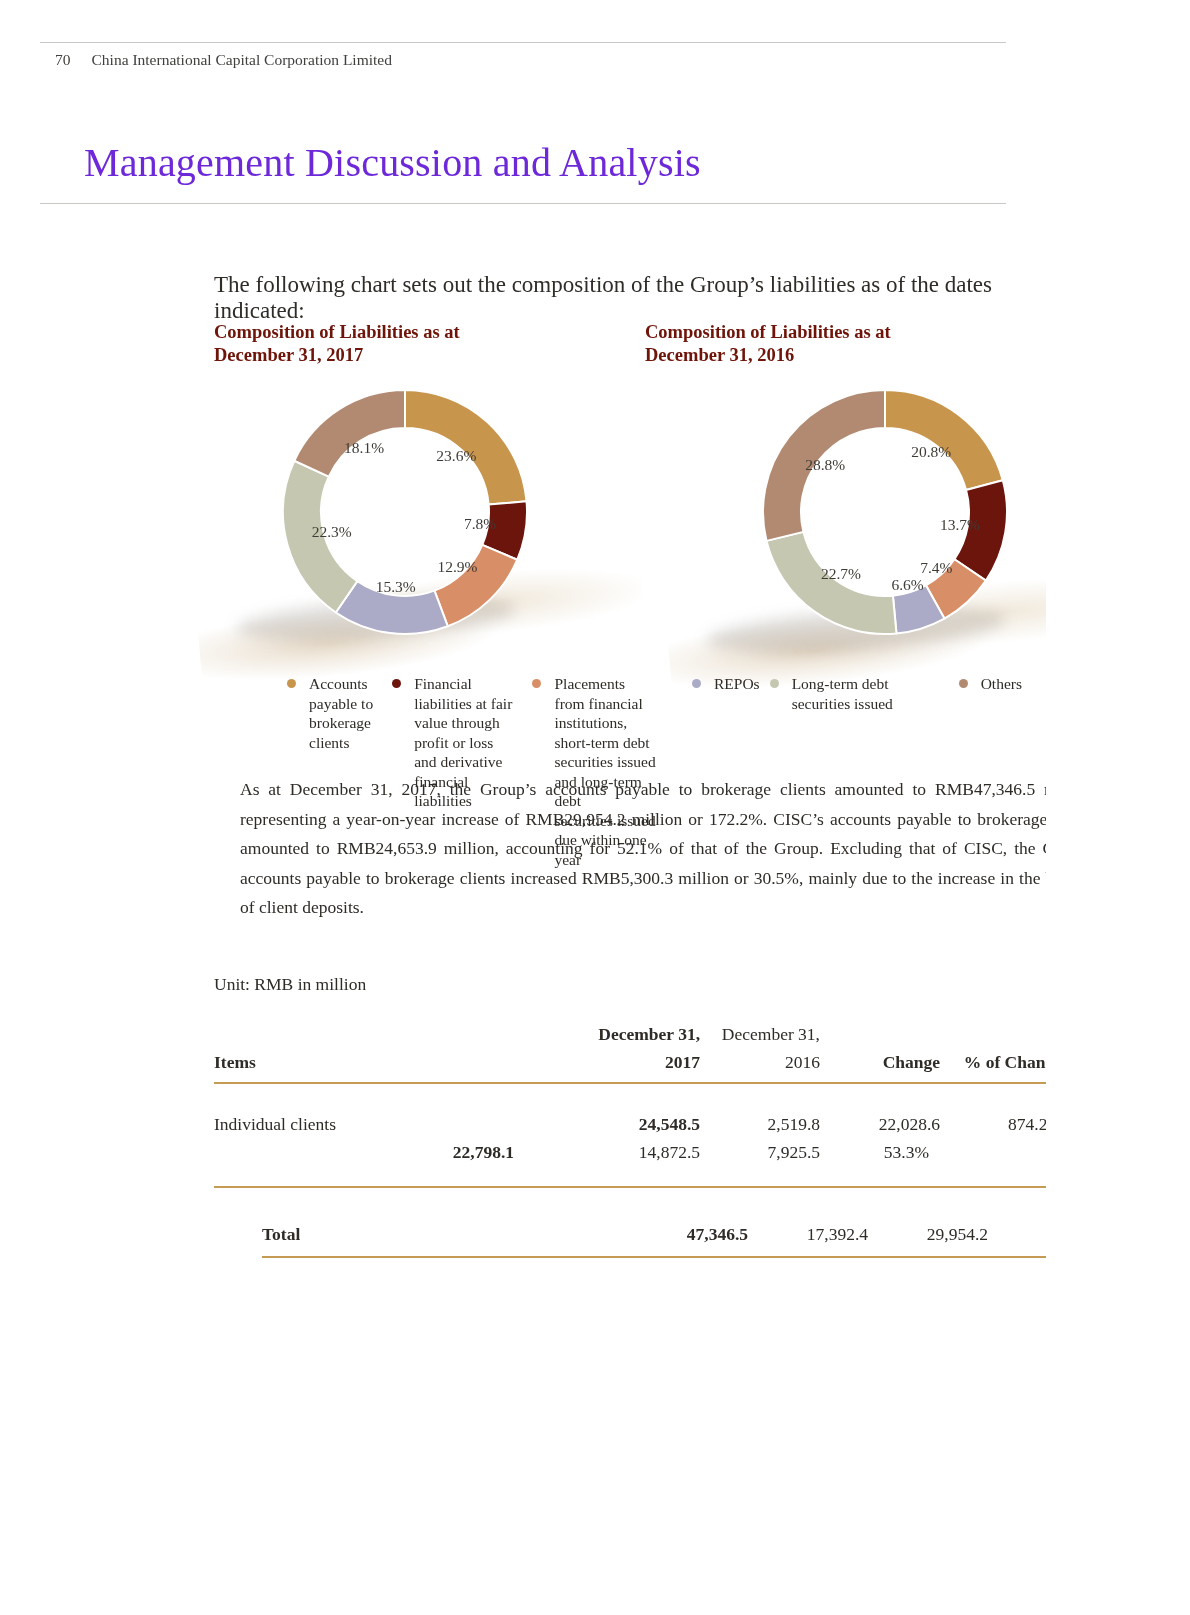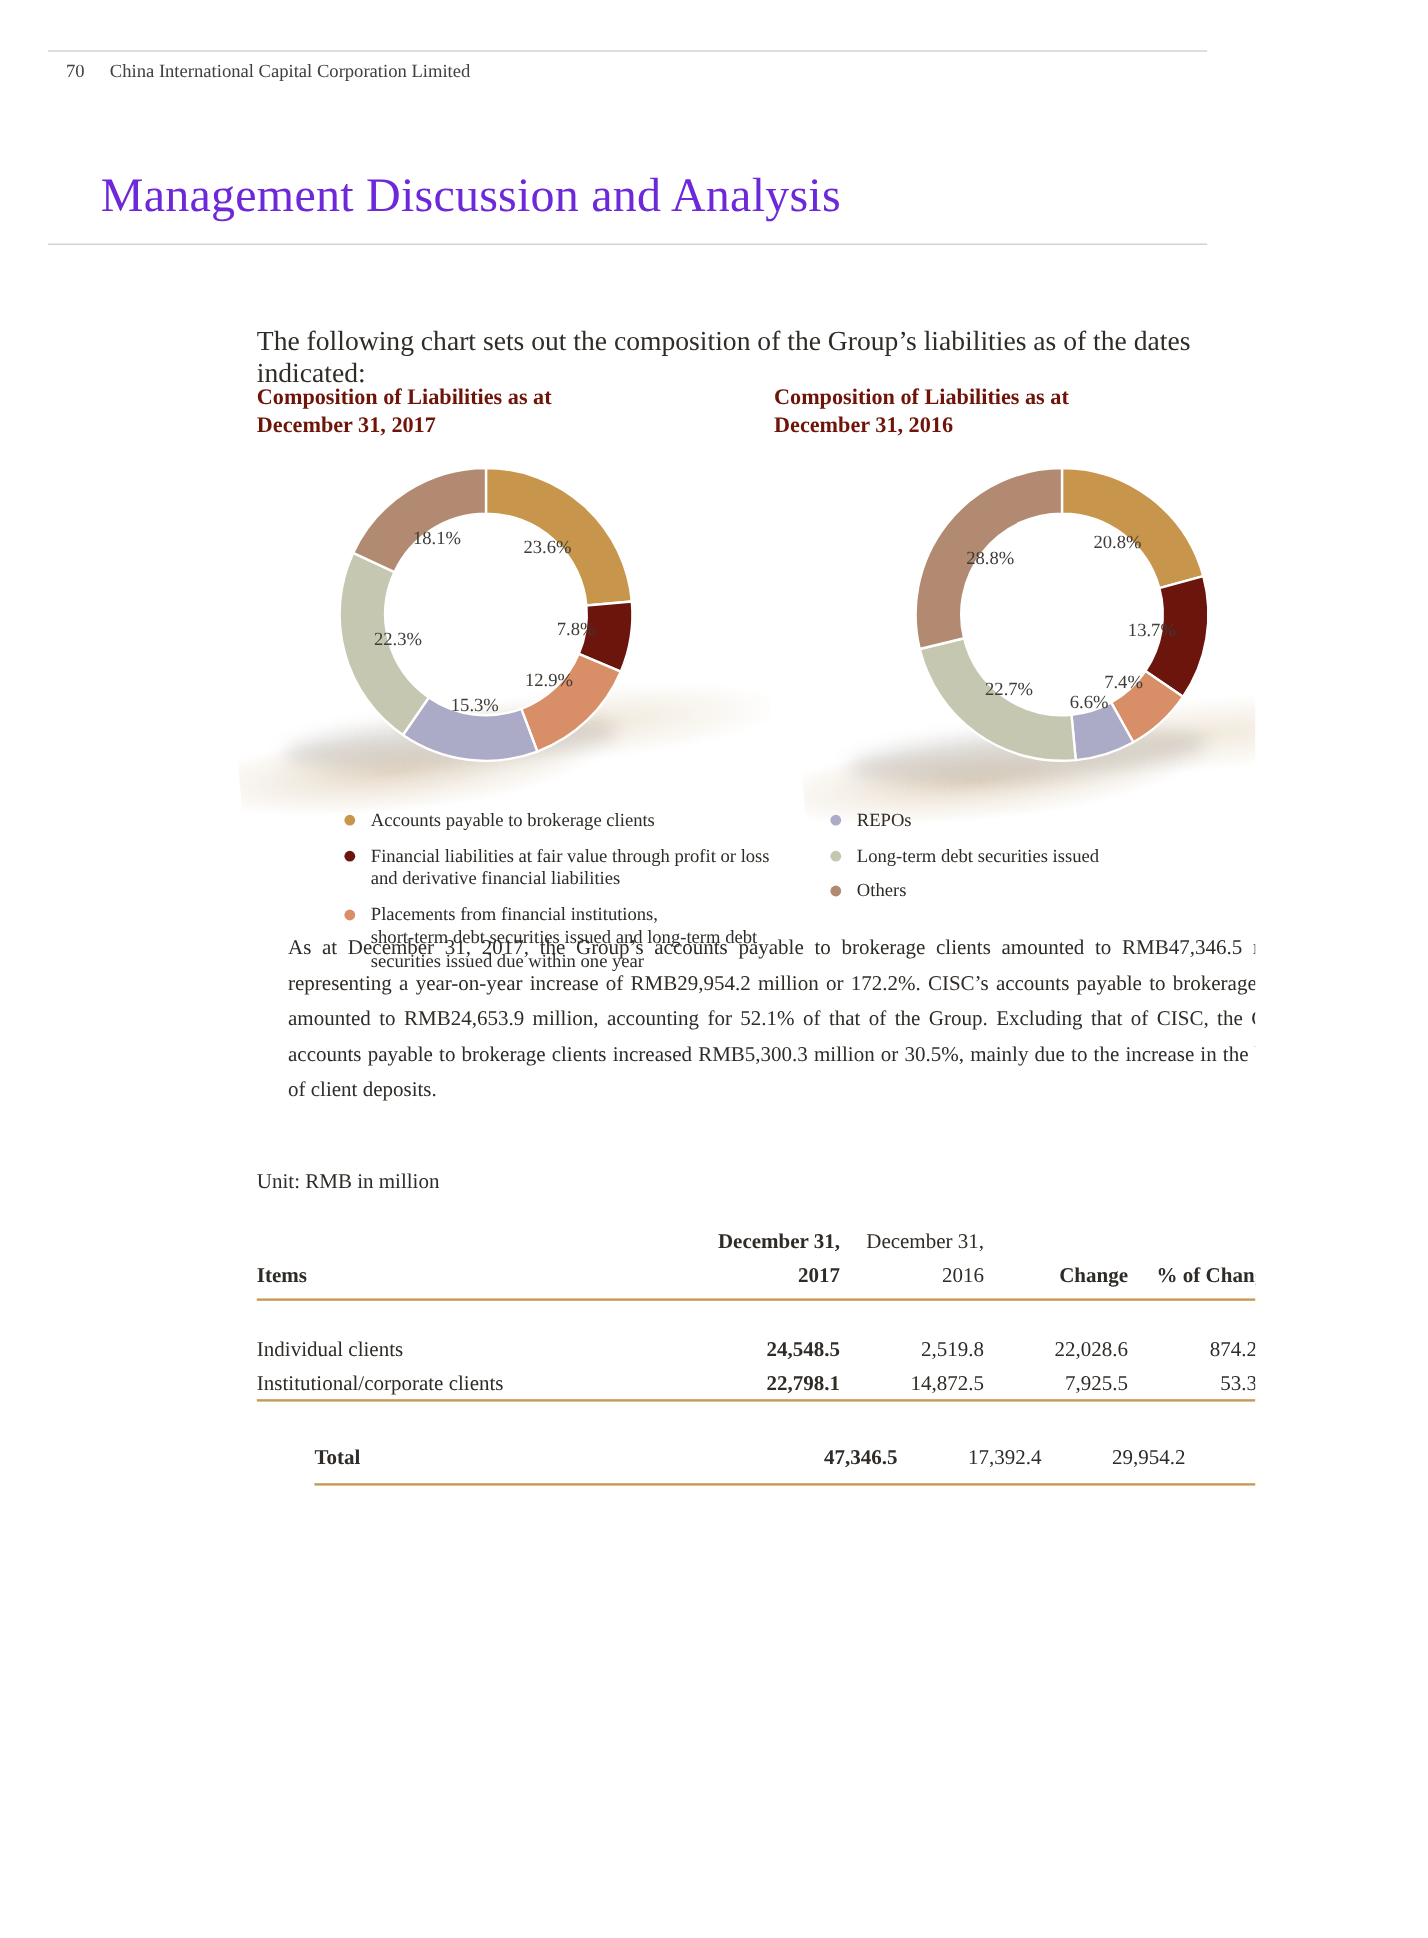--- a/index.html
+++ b/index.html
@@ -64,21 +64,21 @@
   .donut-shadow{
     position:absolute;border-radius:50%;
     background:rgba(104,95,85,.20);filter:blur(7px);
     pointer-events:none;
   }
   .donut-shadow.left{left:236px;top:600px;width:280px;height:38px;transform:rotate(-4deg);}
   .donut-shadow.right{left:706px;top:610px;width:300px;height:40px;transform:rotate(-4deg);}
 
   .legend{
     position:absolute;top:674px;
-    display:flex;flex-direction:column;gap:10px;
+    display:flex;gap:10px;
     font-size:15.5px;line-height:19.5px;
   }
   .legend.left-col{left:287px;width:372px;}
   .legend.right-col{left:692px;width:330px;}
   .legend-item{display:flex;align-items:flex-start;}
   .dot{
     flex:0 0 auto;width:9px;height:9px;border-radius:50%;
     margin:5px 13px 0 0;background:#999;
   }
   .legend-text{white-space:pre-line;}
@@ -101,21 +101,21 @@
     grid-template-columns:300px 186px 120px 120px 133px;
     align-items:end;
   }
   .t-cell{line-height:28px;}
   .num{text-align:right;}
   .pct{text-align:right;padding-right:11px;}
   .b{font-weight:bold;}
   .two-line{white-space:pre-line;}
   .thead{border-bottom:2px solid #c49a55;padding-bottom:6px;}
   .rule-gold{border-bottom:2px solid #c49a55;}
-  .rows-block{margin-top:26px;padding-bottom:0;}
+  .rows-block{margin-top:26px;padding-bottom:20px;}
   .total-block{margin-top:32px;padding-bottom:8px;margin-left:48px;}
 </style>
 </head>
 <body>
 
 <div class="page">
 
   <div class="rule-thin rule-top"></div>
 
   <div class="page-header">
@@ -217,21 +217,20 @@
 
     <div class="rows-block rule-gold">
       <div class="t-grid">
         <div class="t-cell">Individual clients</div>
         <div class="t-cell num b">24,548.5</div>
         <div class="t-cell num">2,519.8</div>
         <div class="t-cell num">22,028.6</div>
         <div class="t-cell pct">874.2%</div>
       </div>
       <div class="t-grid">
-        <div class="t-cell">Institutional/corporate clients</div>
         <div class="t-cell num b">22,798.1</div>
         <div class="t-cell num">14,872.5</div>
         <div class="t-cell num">7,925.5</div>
         <div class="t-cell pct">53.3%</div>
       </div>
     </div>
 
     <div class="total-block rule-gold">
       <div class="t-grid">
         <div class="t-cell b">Total</div>

